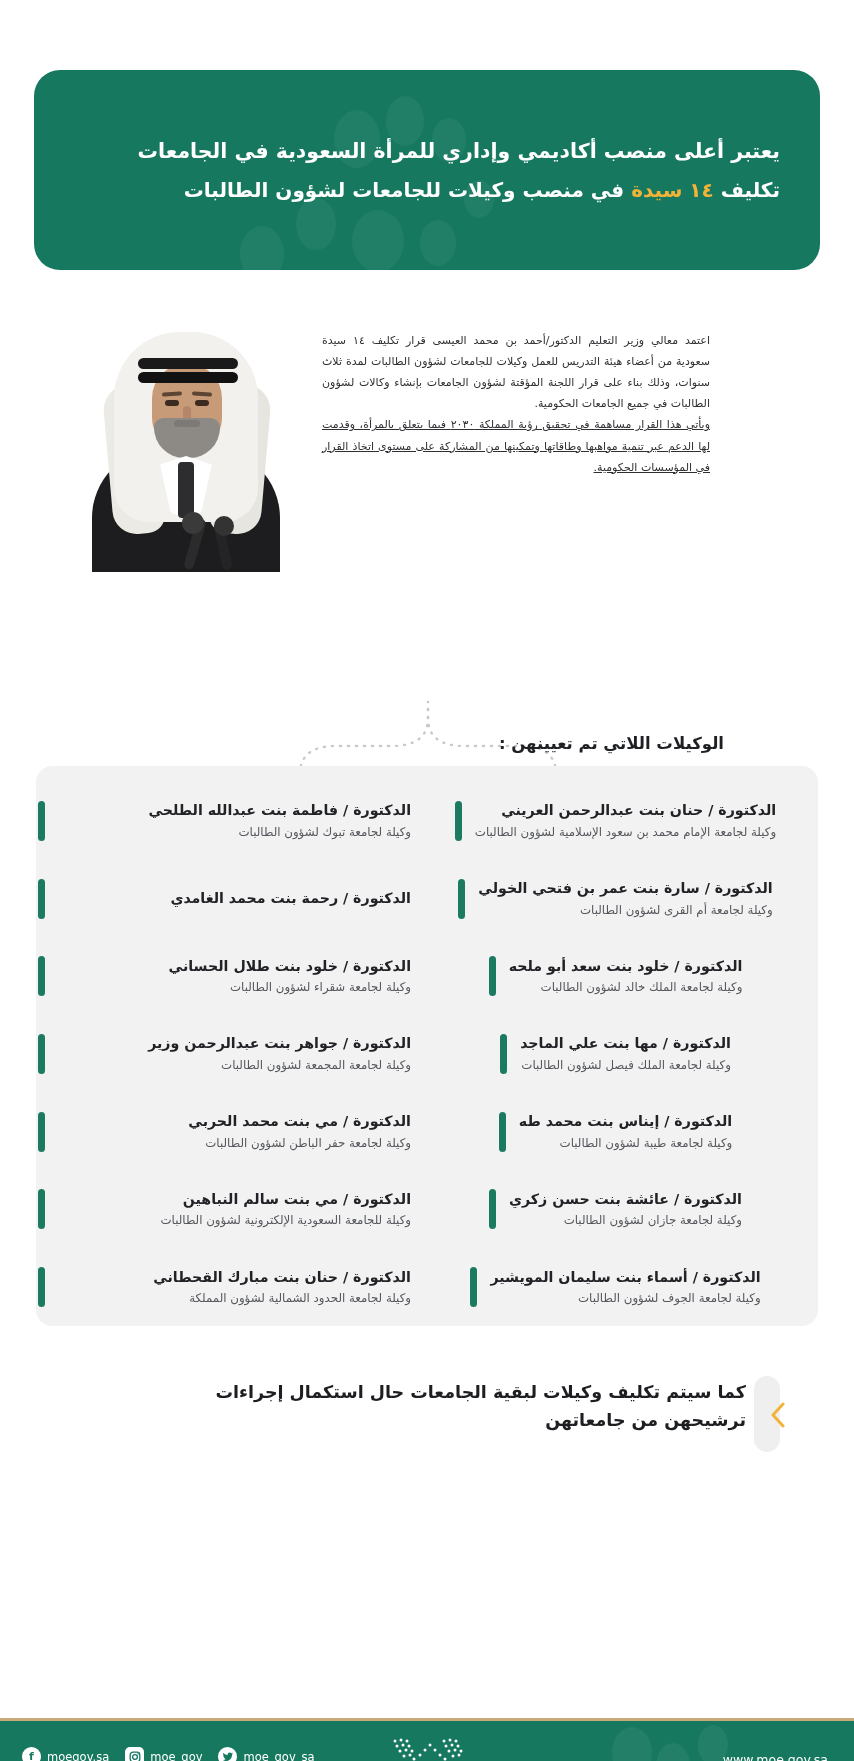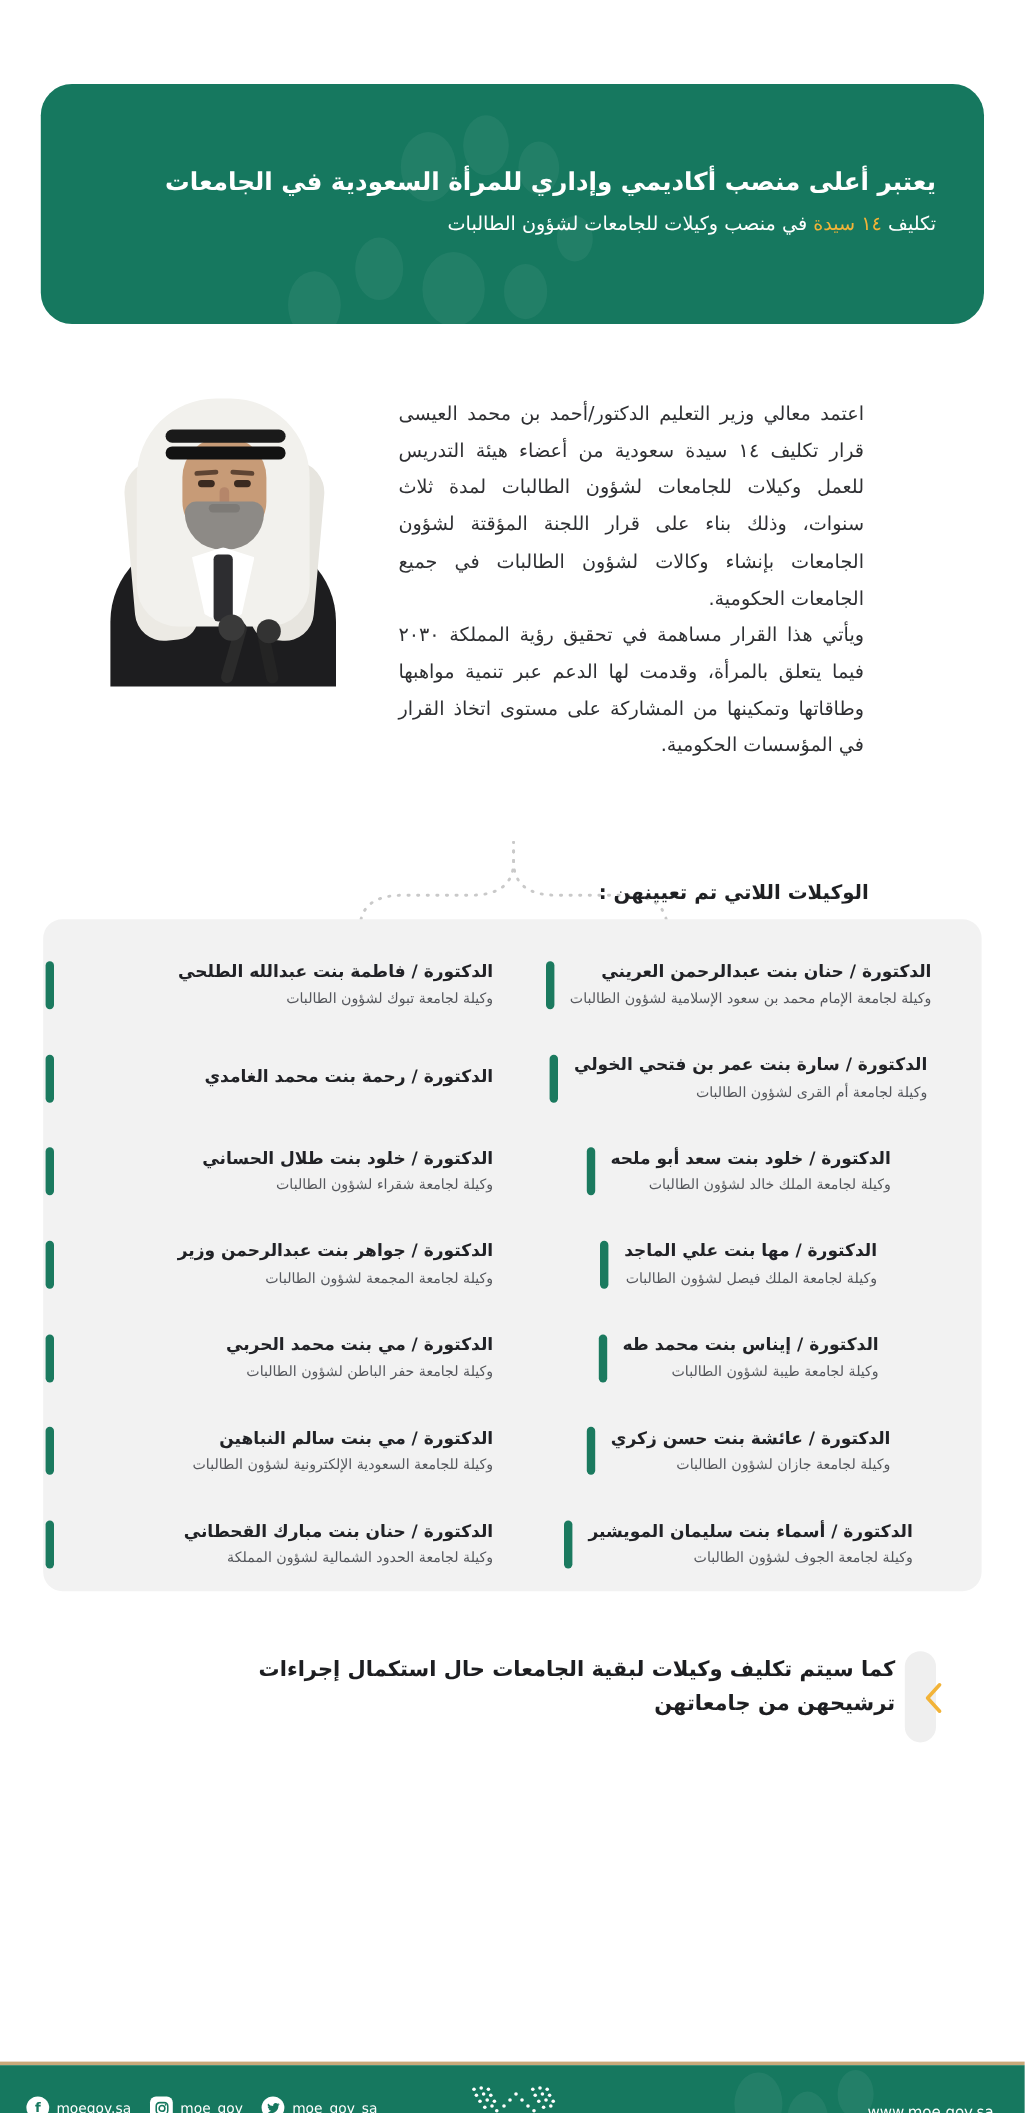--- a/index.html
+++ b/index.html
@@ -26,21 +26,21 @@
   }
   .banner-text {
     position: absolute; right: 40px; left: 40px; top: 66px;
     text-align: right; direction: rtl;
   }
   .banner-line1 {
     color: #ffffff; font-size: 20.5px; font-weight: bold;
     line-height: 1.5; letter-spacing: 0;
   }
   .banner-line2 {
-    color: #ffffff; font-size: 16px; font-weight: normal;
+    color: #ffffff; font-size: 20px; font-weight: bold;
     line-height: 1.55; margin-top: 8px;
   }
   .hl-yellow { color: #F2B338; }
 
   
   .intro { position: absolute; top: 282px; left: 0; width: 854px; height: 300px; }
 
   .portrait {
     position: absolute; left: 86px; top: 0px;
     width: 200px; height: 250px;
@@ -96,25 +96,25 @@
   .p-tie {
     position: absolute; left: 92px; top: 140px; width: 16px; height: 56px;
     background: #2d2d30; border-radius: 4px;
   }
   .p-mic1 { position:absolute; left:104px; top:196px; width:10px; height:52px; background:#2b2b2b; border-radius:5px; transform: rotate(16deg); }
   .p-mic2 { position:absolute; left:132px; top:200px; width:10px; height:48px; background:#242424; border-radius:5px; transform: rotate(-12deg); }
   .p-mic-h1 { position:absolute; left:96px; top:190px; width:22px; height:22px; background:#3a3a3a; border-radius:50%; }
   .p-mic-h2 { position:absolute; left:128px; top:194px; width:20px; height:20px; background:#333; border-radius:50%; }
 
   .para {
-    position: absolute; right: 134px; top: 8px; width: 388px;
+    position: absolute; right: 144px; top: 8px; width: 388px;
     direction: rtl; text-align: justify; text-align-last: right;
-    color: #2f3033; font-size: 16px; line-height: 1.92;
-  }
-  .para p + p { margin-top: 0; }
+    color: #2f3033; font-size: 11px; line-height: 1.92;
+  }
+  .para p + p { margin-top: 0; text-decoration: underline; }
 
   
   .list-heading-wrap {
     position: absolute; top: 694px; right: 128px; width: 600px;
     text-align: right; direction: rtl;
   }
   .list-heading {
     display: inline-block; position: relative;
     font-size: 16.5px; font-weight: bold; color: #1f2023;
     padding: 0 2px;

